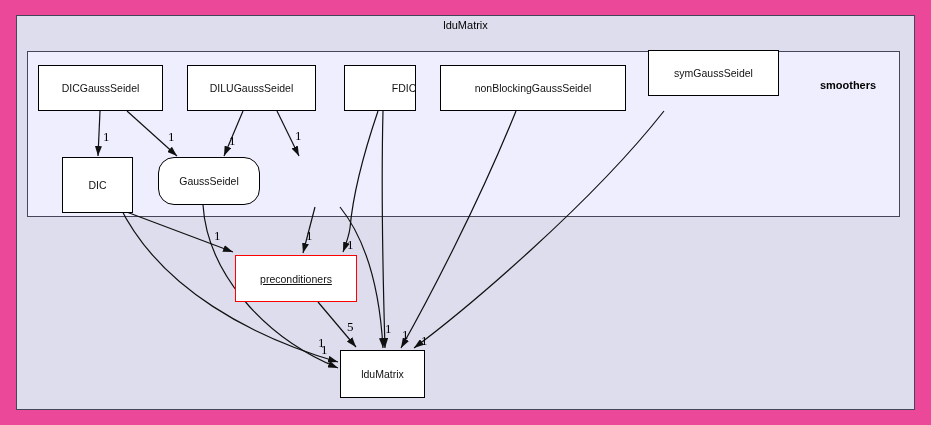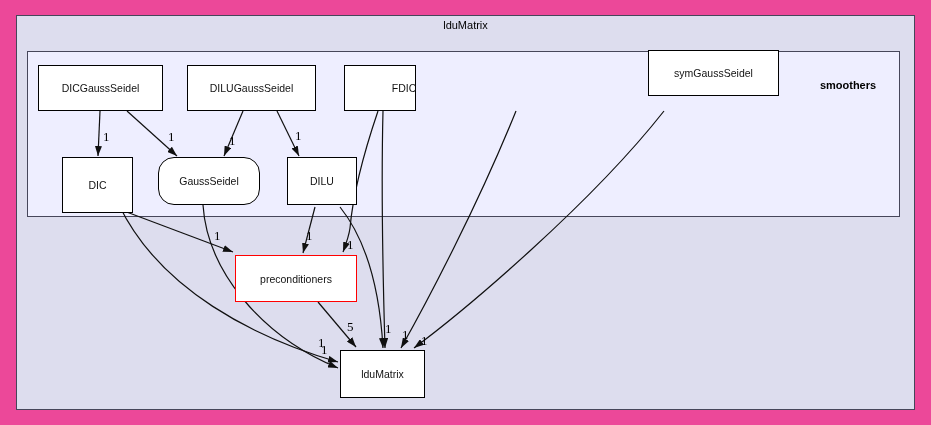--- a/index.html
+++ b/index.html
@@ -9,21 +9,21 @@
          background:#ddddee;border:1px solid #46465a;}
   .cluster-inner{position:absolute;left:27px;top:51px;width:871px;height:164px;
          background:#eeeeff;border:1px solid #46465a;}
   .graph-title{position:absolute;left:0;top:19px;width:931px;text-align:center;
          font-size:11px;color:#000;}
   .cluster-label{position:absolute;left:800px;top:79px;width:96px;text-align:center;
          font-size:11px;color:#000;font-weight:bold;}
   .node{position:absolute;background:#fff;border:1px solid #000;display:flex;
          align-items:center;justify-content:center;font-size:10.5px;color:#111;
          box-sizing:border-box;white-space:nowrap;}
-  .node.red{border:1px solid #ff0000;}
+  .node.red{border:1px solid #ff0000;text-decoration:underline;}
   .edges-svg{position:absolute;left:0;top:0;width:931px;height:425px;pointer-events:none;}
   .edge-label{position:absolute;font-family:"Liberation Serif",serif;font-size:13px;
          color:#000;line-height:13px;}
 </style>
 </head>
 <body>
 
 <div class="stage">
 
   <div class="cluster-outer"></div>
@@ -51,24 +51,24 @@
       <path d="M383,111 C381,190 383,280 385,348" marker-end="url(#arrow)"></path>
       <path d="M318,302 L356,347" marker-end="url(#arrow)"></path>
       <path d="M516,111 C478,205 428,300 401,348" marker-end="url(#arrow)"></path>
       <path d="M664,111 C590,205 465,310 414,348" marker-end="url(#arrow)"></path>
     </g>
   </svg>
 
   <div class="node" style="left:187px;top:65px;width:129px;height:46px;">DILUGaussSeidel</div>
   <div class="node" style="left:38px;top:65px;width:125px;height:46px;">DICGaussSeidel</div>
   <div class="node" style="left:344px;top:65px;width:72px;height:46px;padding-left:48px;">FDIC</div>
+  <div class="node" style="left:440px;top:65px;width:186px;height:46px;">nonBlockingGaussSeidel</div>
   <div class="node" style="left:648px;top:50px;width:131px;height:46px;">symGaussSeidel</div>
   <div class="node" style="left:62px;top:157px;width:71px;height:56px;">DIC</div>
   <div class="node" style="left:158px;top:157px;width:102px;height:48px;border-radius:16px;">GaussSeidel</div>
-  <div class="node" style="left:287px;top:157px;width:70px;height:48px;">DILU</div>
   <div class="node red" style="left:235px;top:255px;width:122px;height:47px;">preconditioners</div>
   <div class="node" style="left:340px;top:350px;width:85px;height:48px;">lduMatrix</div>
 
   <span class="edge-label" style="left:103px;top:130px;">1</span>
   <span class="edge-label" style="left:168px;top:130px;">1</span>
   <span class="edge-label" style="left:229px;top:134px;">1</span>
   <span class="edge-label" style="left:295px;top:129px;">1</span>
   <span class="edge-label" style="left:214px;top:229px;">1</span>
   <span class="edge-label" style="left:318px;top:336px;">1</span>
   <span class="edge-label" style="left:321px;top:343px;">1</span>

